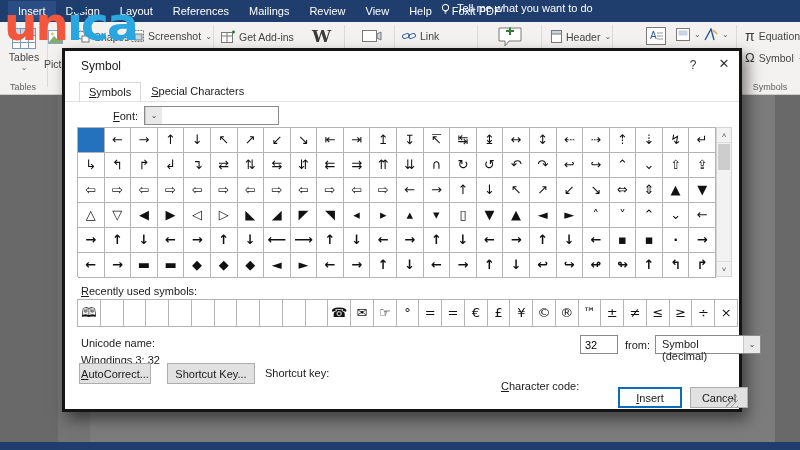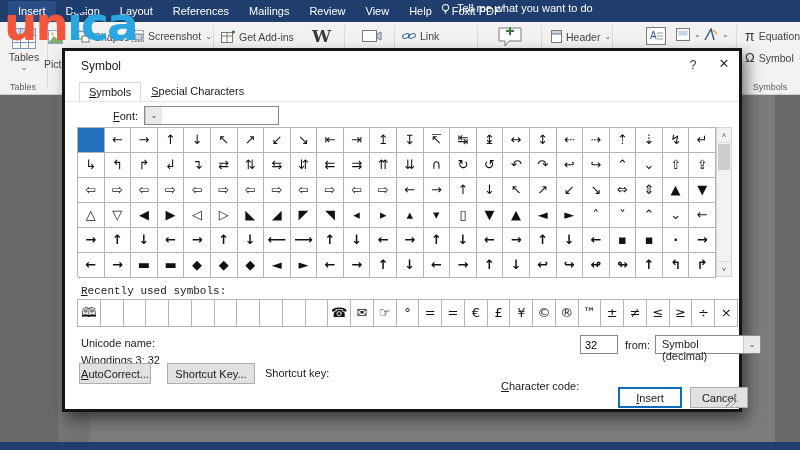--- a/index.html
+++ b/index.html
@@ -423,21 +423,21 @@
         <div class="gcell hvy">↰</div>
         <div class="gcell hvy">↱</div>
       </div>
 
     <div class="vscroll">
       <div class="vs-btn" style="top:0;border-bottom:1px solid #dcdcdc;">˄</div>
       <div class="vs-thumb"></div>
       <div class="vs-btn" style="bottom:0;border-top:1px solid #dcdcdc;">˅</div>
     </div>
 
-    <div class="recent-label u-first" style="display:inline-block;position:absolute;font-family:Liberation Mono, monospace;">Recently used symbols:</div>
+    <div class="recent-label u-first" style="display:inline-block;position:absolute;">Recently used symbols:</div>
     <div class="recent-grid" id="recent-grid">
         <div class="rcell">🕮</div>
         <div class="rcell"></div>
         <div class="rcell"></div>
         <div class="rcell"></div>
         <div class="rcell"></div>
         <div class="rcell"></div>
         <div class="rcell"></div>
         <div class="rcell"></div>
         <div class="rcell"></div>

